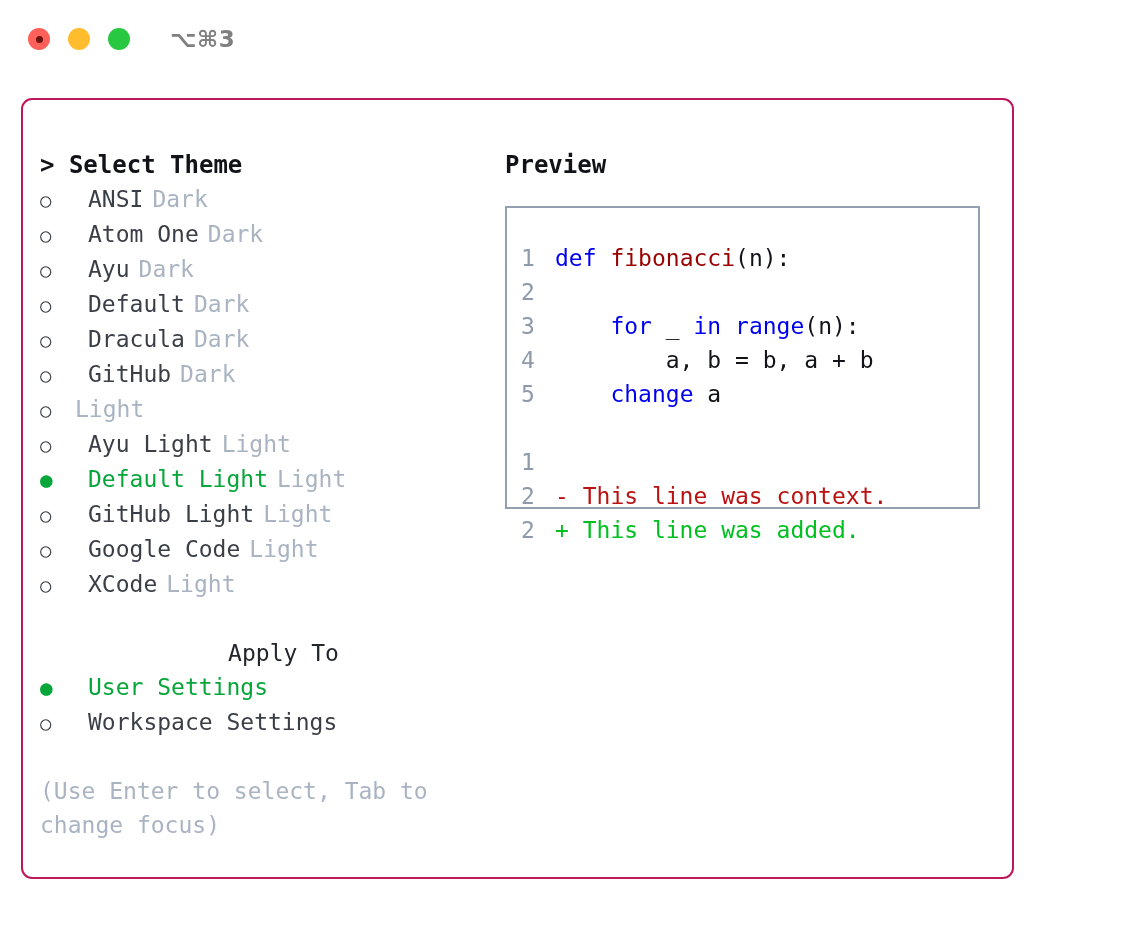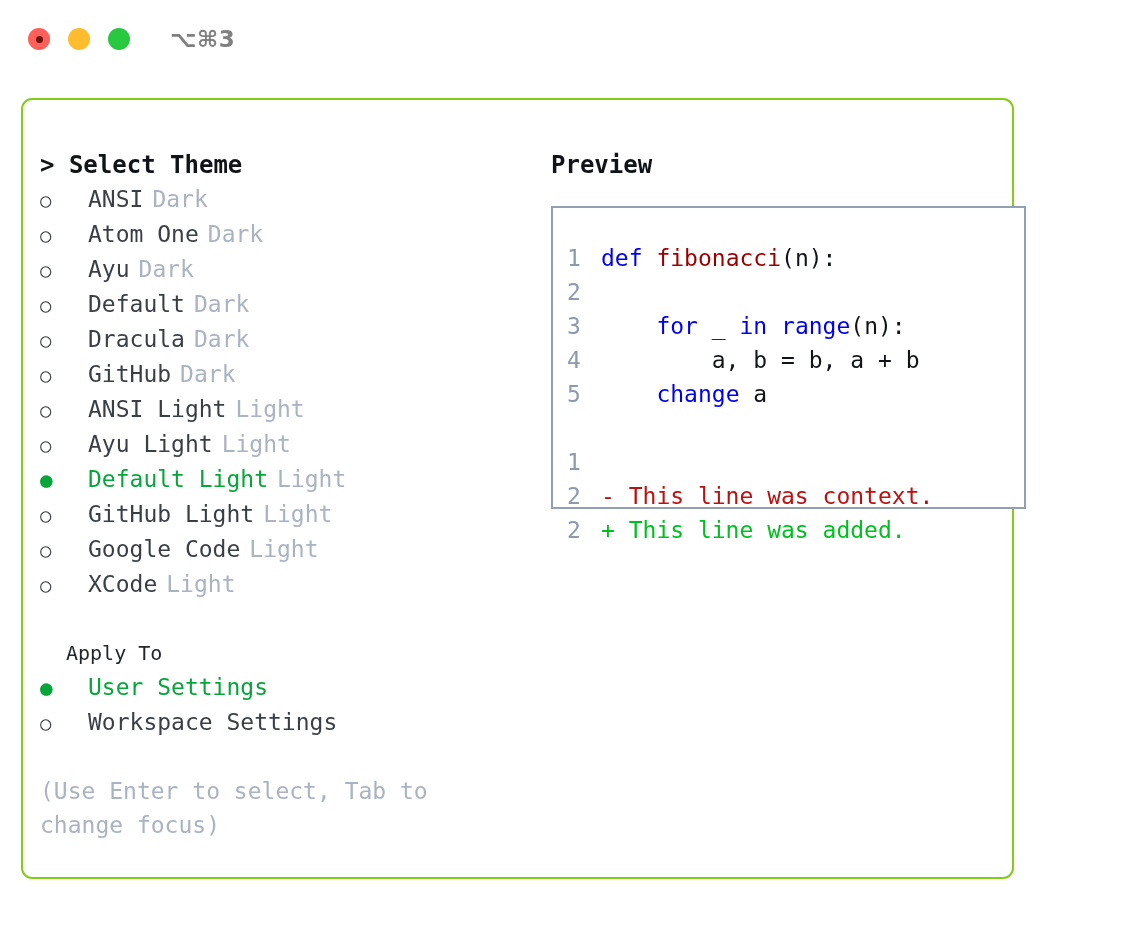--- a/index.html
+++ b/index.html
@@ -67,21 +67,21 @@
     font-family: "DejaVu Sans", "Liberation Sans", sans-serif;
   }
 
   
   .panel {
     position: absolute;
     left: 21px;
     top: 98px;
     width: 993px;
     height: 781px;
-    border: 2px solid #84cc16;
+    border: 2px solid #be185d;
     border-radius: 11px;
     box-sizing: border-box;
     background: #ffffff;
   }
 
   .panel-inner {
     position: absolute;
     left: 0; top: 0;
     width: 100%; height: 100%;
     display: flex;
@@ -121,43 +121,43 @@
   }
   .opt.selected .marker { color: #07a63a; font-size: 21px; }
   .opt.selected .opt-name { color: #07a63a; }
   .opt-name { color: #3a3f47; margin-left: 22px; }
   .opt-cat {
     color: #a9b3c1;
     margin-left: 9px;
   }
 
   .group-title {
-    font-size: 20px;
+    font-size: 23px;
     line-height: 34px;
     color: #22262d;
     padding-left: 26px;
     white-space: pre;
+    text-align: center;
   }
 
   .spacer-lg { height: 34px; }
 
   .hint {
     margin-top: 34px;
     font-size: 23px;
     line-height: 34px;
     color: #a9b3c1;
     width: 405px;
   }
 
   
   .right-col {
     flex: 1;
     padding: 48px 8px 0 4px;
     box-sizing: border-box;
-    margin-left: 46px;
   }
   .preview-title {
     font-size: 24px;
     font-weight: bold;
     color: #111318;
     line-height: 34px;
   }
   .preview-box {
     margin-top: 24px;
     width: 475px;
@@ -213,21 +213,21 @@
 
         <div class="section-title">&gt; Select Theme</div>
 
         <div class="opt-list" id="theme-list">
             <div class="opt"><span class="marker">○</span><span class="opt-name">ANSI</span><span class="opt-cat">Dark</span></div>
             <div class="opt"><span class="marker">○</span><span class="opt-name">Atom One</span><span class="opt-cat">Dark</span></div>
             <div class="opt"><span class="marker">○</span><span class="opt-name">Ayu</span><span class="opt-cat">Dark</span></div>
             <div class="opt"><span class="marker">○</span><span class="opt-name">Default</span><span class="opt-cat">Dark</span></div>
             <div class="opt"><span class="marker">○</span><span class="opt-name">Dracula</span><span class="opt-cat">Dark</span></div>
             <div class="opt"><span class="marker">○</span><span class="opt-name">GitHub</span><span class="opt-cat">Dark</span></div>
-            <div class="opt"><span class="marker">○</span><span class="opt-name">ANSI Light</span><span class="opt-cat">Light</span></div>
+            <div class="opt"><span class="marker">○</span><span class="opt-cat">Light</span></div>
             <div class="opt"><span class="marker">○</span><span class="opt-name">Ayu Light</span><span class="opt-cat">Light</span></div>
             <div class="opt selected"><span class="marker">●</span><span class="opt-name">Default Light</span><span class="opt-cat">Light</span></div>
             <div class="opt"><span class="marker">○</span><span class="opt-name">GitHub Light</span><span class="opt-cat">Light</span></div>
             <div class="opt"><span class="marker">○</span><span class="opt-name">Google Code</span><span class="opt-cat">Light</span></div>
             <div class="opt"><span class="marker">○</span><span class="opt-name">XCode</span><span class="opt-cat">Light</span></div>
           </div>
 
         <div class="spacer-lg"></div>
 
         <div class="group-title">Apply To</div>

